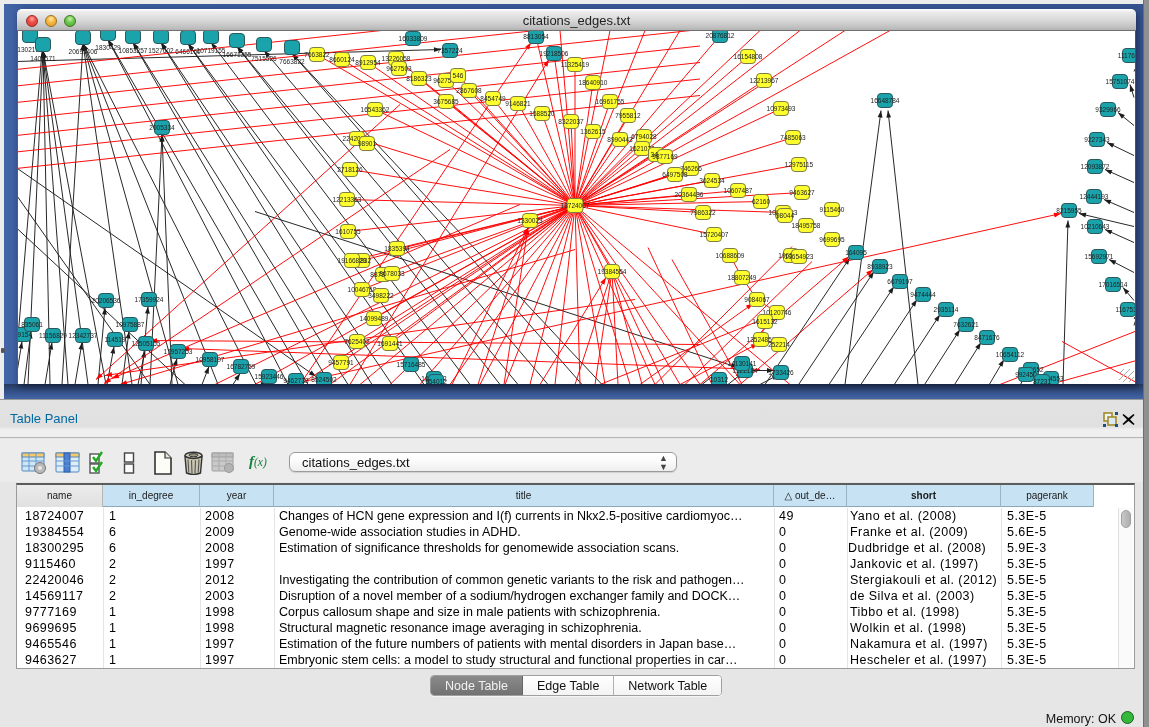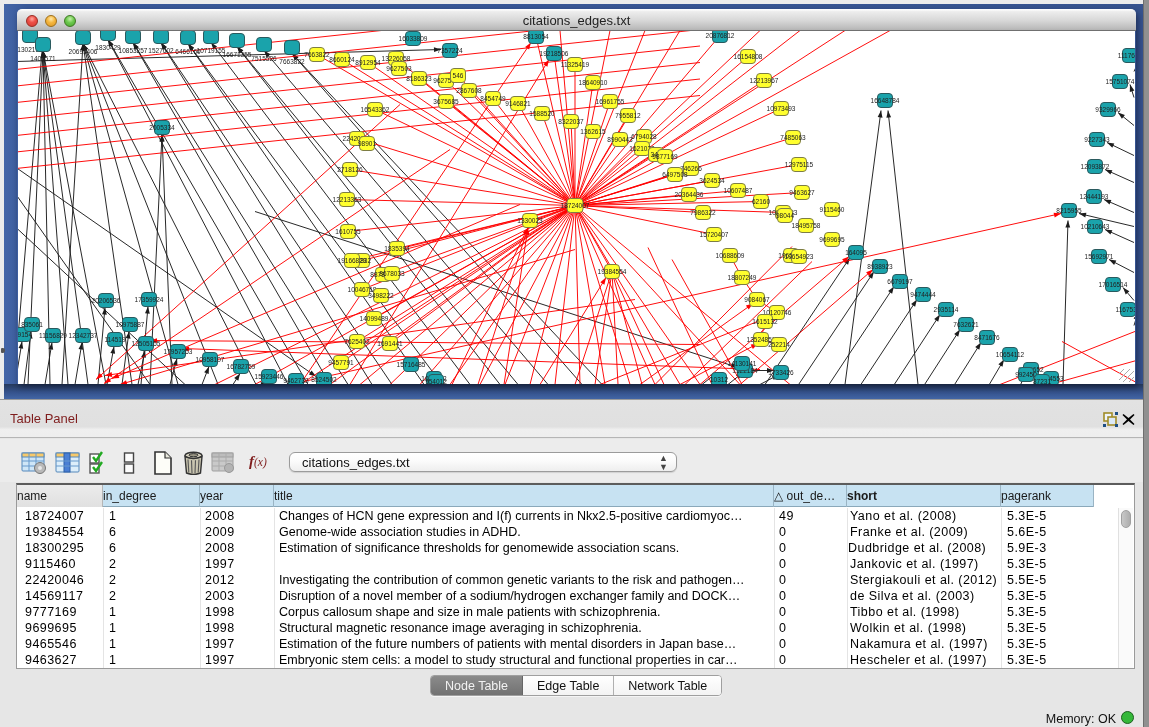--- a/index.html
+++ b/index.html
@@ -21,42 +21,42 @@
 .tl.r { left:9px; background:radial-gradient(circle at 50% 30%,#ffa9a0 0%,#ee5048 40%,#d33a30 100%); border:1px solid #9a2b22;}
 .tl.y { left:28px; background:radial-gradient(circle at 50% 30%,#ffe9a8 0%,#f5b53d 45%,#dd9a28 100%); border:1px solid #9d6f1b;}
 .tl.g { left:47px; background:radial-gradient(circle at 50% 30%,#c4f0a8 0%,#6cc84e 45%,#4ba82f 100%); border:1px solid #3e7722;}
 .canvas { position:absolute; left:1px; top:22px; width:1117px; height:352.5px;
   background:#fff; overflow:hidden; }
 .grip { position:absolute; right:2px; bottom:2px; width:15px; height:13px;
   background:repeating-linear-gradient(135deg, transparent 0 3px, #aaa 3px 4.2px); }
 
 .panel { position:absolute; left:0; top:399px; width:1143px; height:328px;
   background:#e6e6e6; border-top:1px solid #9a9a9a; }
-.ptitle { position:absolute; left:10px; top:11px; font-size:13px; color:#7f1d1d; }
+.ptitle { position:absolute; left:10px; top:11px; font-size:13px; color:#0369a1; }
 .phead { position:absolute; left:0; top:0; width:100%; height:38px;
   background:linear-gradient(180deg,#e2e2e2 0%,#e0e0e0 72%,#efefef 80%,#eeeeee 95%);
   border-bottom:1px solid #b5b5b5;}
 .toolzone { position:absolute; left:0; top:39px; width:100%; height:43px; background:#ececec; }
 .pclose { position:absolute; right:7px; top:12px; width:15px; height:15px; }
 .pfloat { position:absolute; right:25px; top:12px; width:15px; height:15px; }
 .toolbar { position:absolute; left:0; top:34px; width:100%; height:45px; }
 .ticon { position:absolute; top:17px; }
 .combo { position:absolute; left:289px; top:52px; width:388px; height:20px;
   border:1px solid #9b9b9b; border-radius:6px;
   background:linear-gradient(180deg,#ffffff 0%,#fbfbfb 45%,#eeeeee 100%);
   font-size:13px; color:#111; line-height:19px; padding-left:12px;
   box-shadow:0 1px 1px rgba(0,0,0,0.12); }
 .combo .arr { position:absolute; right:8px; top:1px; font-size:9px; color:#444; line-height:9px;}
 
 .tbl { position:absolute; left:16px; top:83px; width:1119px; height:186px;
   background:#fff; border:1px solid #9a9a9a; border-top:2px solid #5c5c5c; }
 .thead { position:absolute; left:0; top:0; width:1077px; height:22px;
   background:#c7e2f2; border-bottom:1px solid #8aa8ba; }
-.th { position:absolute; top:0; height:22px; font-size:12px; color:#1a1a1a;
-  line-height:22px; border-right:1px solid #9ab4c4; overflow:hidden;}
+.th { position:absolute; top:0; height:22px; font-size:10px; color:#1a1a1a;
+  text-align:center; line-height:22px; border-right:1px solid #9ab4c4; overflow:hidden;}
 .th.gray { background:linear-gradient(180deg,#ececec,#e0e0e0); border-right:1px solid #b5b5b5;}
 .rows { position:absolute; left:0; top:23px; width:1103px; height:160px; overflow:hidden; }
 .tr { position:absolute; left:0; width:100%; height:16px; font-size:12.5px; color:#000;
   white-space:nowrap; }
 .td { position:absolute; top:1px; overflow:hidden; letter-spacing:0.45px; }
 .td.ttl { letter-spacing:0; }
 .vline { position:absolute; top:0; height:161px; width:1px; background:#e4e4e4; }
 .sbar { position:absolute; right:1px; top:23px; width:15px; height:160px;
   background:#fafafa; border-left:1px solid #e0e0e0; }
 .sthumb { position:absolute; left:2px; top:2px; width:10px; height:18px;
@@ -777,21 +777,21 @@
       <path d="M6 8.5 L6.8 21.5 M9.5 9.3 L10 22 M13.5 9.3 L13 22 M17 8.5 L16.2 21.5" stroke="#555" stroke-width="1.1"></path>
     </svg>
 
     <svg class="ticon" style="left:211px" width="24" height="24" viewBox="0 0 24 24">
       <rect x="1" y="2" width="21" height="18" rx="1" fill="#c9c9c9" stroke="#9f9f9f"></rect>
       <rect x="1" y="2" width="21" height="4" fill="#bdbdbd" stroke="#9f9f9f"></rect>
       <path d="M8 2 V20 M15 2 V20 M1 10 H22 M1 15 H22" stroke="#ababab" stroke-width="1" fill="none"></path>
       <circle cx="18" cy="17" r="4.5" fill="#b3b3b3" stroke="#999"></circle>
     </svg>
 
-    <div class="ticon" style="left:249px; top:18px; font-size:15px; color:#7f1d1d;">
+    <div class="ticon" style="left:249px; top:18px; font-size:15px; color:#15803d;">
       <i style="font-family:'Liberation Serif',serif; font-weight:bold;">f</i><i style="font-family:'Liberation Serif',serif; font-size:11.5px;">(x)</i>
     </div>
   </div>
   <div class="combo">citations_edges.txt<span class="arr">▲<br>▼</span></div>
 
   <div class="tbl">
     <div class="thead">
       <div class="th gray" style="left:0; width:86px;">name</div>
       <div class="th" style="left:86px; width:97px;">in_degree</div>
       <div class="th" style="left:183px; width:74px;">year</div>

